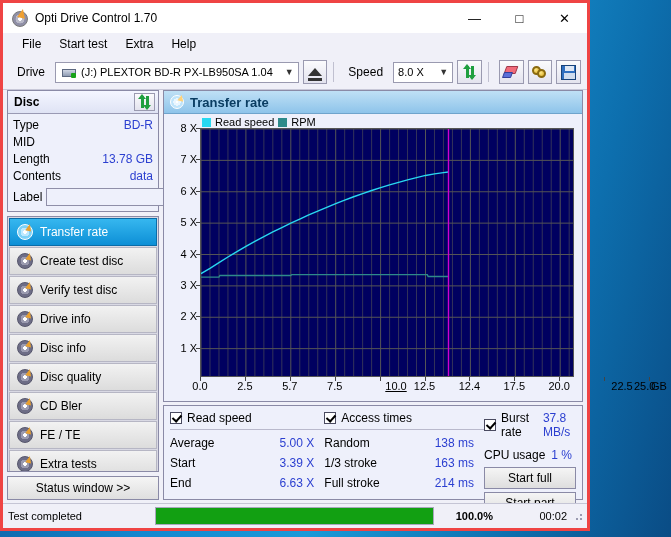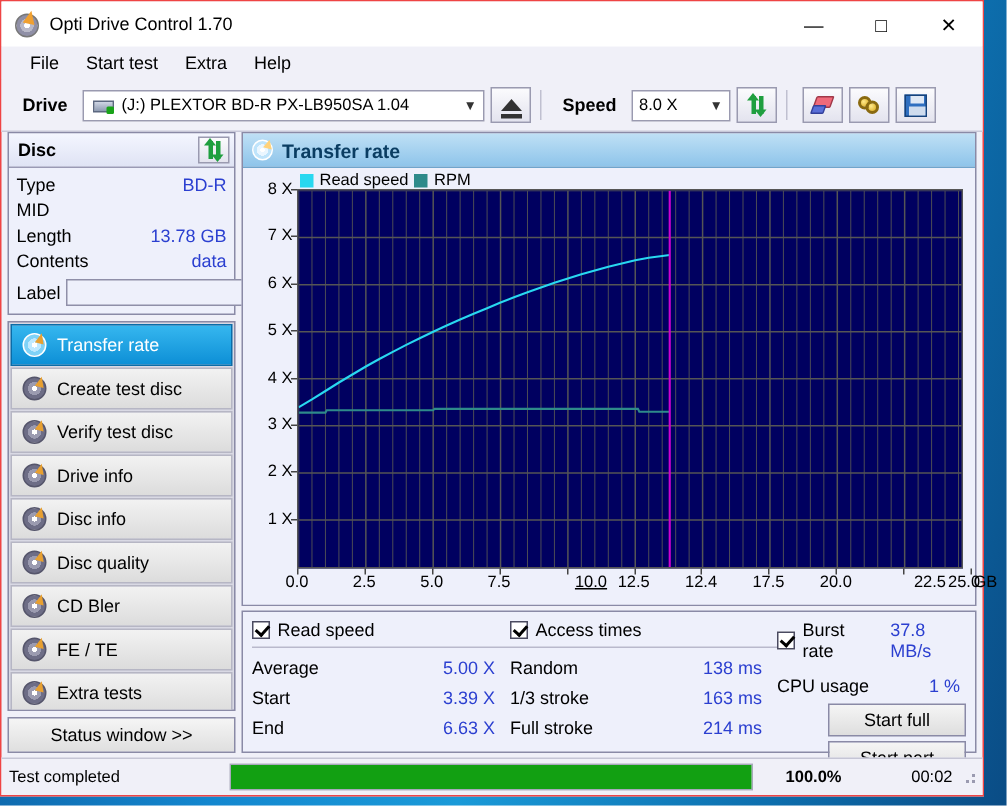--- a/index.html
+++ b/index.html
@@ -3,42 +3,42 @@
 <meta charset="utf-8">
 <style>
   html,body{margin:0;padding:0;}
   body{
     width:671px;height:537px;overflow:hidden;
     font-family:"Liberation Sans", sans-serif;
     font-size:12px;
     background:linear-gradient(105deg,#0b4f8f 0%,#1387cf 35%,#1a9ad8 55%,#0d6fae 80%,#0a4c85 100%);
   }
   .window{
-    position:absolute;left:0;top:0;width:656px;height:531px;
-    background:#f0f0f8;border:1px solid #ef4444;
+    position:absolute;left:0;top:0;width:590px;height:531px;
+    background:#f0f0f8;border:3px solid #ef4444;
     box-sizing:border-box;display:flex;flex-direction:column;
   }
   
   .titlebar{height:30px;background:#ffffff;display:flex;align-items:center;flex:none;position:relative;}
   .title-icon{width:18px;height:18px;margin-left:8px;margin-right:6px;position:relative;flex:none;}
   .title-icon .disc{position:absolute;left:1px;top:2px;width:14px;height:14px;border-radius:50%;
       background:radial-gradient(circle at 50% 50%,#ffffff 0 18%,#b9b9c8 19% 45%,#8f8fa6 46% 100%);
       border:1px solid #777;}
   .title-icon .bolt{position:absolute;left:7px;top:0px;width:0;height:0;
       border-left:4px solid transparent;border-right:4px solid transparent;border-bottom:9px solid #f0a030;transform:rotate(12deg);}
   .title-text{font-size:12px;color:#000;}
   .win-btns{position:absolute;right:0;top:0;height:30px;display:flex;}
   .win-btn{width:45px;height:30px;display:flex;align-items:center;justify-content:center;font-size:13px;color:#000;}
   
   .menubar{height:22px;display:flex;align-items:center;padding-left:10px;background:#f0f0f8;flex:none;}
   .menu-item{padding:2px 9px;font-size:12px;color:#000;}
   
   .toolbar{height:34px;display:flex;align-items:center;background:#f0f0f8;padding:0 6px;flex:none;
      border-bottom:1px solid #c8c8d8;}
-  .tb-label{font-weight:bold;font-size:12px;color:#000;margin:0 10px 0 8px;}
+  .tb-label{font-weight:normal;font-size:12px;color:#000;margin:0 10px 0 8px;}
   .combo{height:21px;border:1px solid #9a9ab0;background:#fff;display:flex;align-items:center;
       font-size:11px;color:#000;box-sizing:border-box;}
   .combo .cval{padding-left:4px;white-space:nowrap;overflow:hidden;flex:1;display:flex;align-items:center;gap:4px;}
   .combo .arrow{width:17px;display:flex;align-items:center;justify-content:center;font-size:9px;color:#333;}
   #drive-combo{width:268px;}
   #speed-combo{width:66px;}
   .drv-icon{width:15px;height:13px;position:relative;display:inline-block;flex:none;margin-left:2px;}
   .drv-icon i{position:absolute;left:0;top:3px;width:14px;height:8px;background:linear-gradient(#cfd6e4,#8e9bb2);border:1px solid #5c6880;box-sizing:border-box;}
   .drv-icon b{position:absolute;left:9px;top:7px;width:5px;height:5px;background:#19a319;border-radius:1px;}
   .tbtn{width:27px;height:24px;border:1px solid #9a9ab0;background:linear-gradient(#fbfbfd,#e3e3ee);
@@ -393,21 +393,21 @@
                 <div class="ylab" style="top: 62.75px;">6 X</div>
                 <div class="ytick" style="top: 62.75px;"></div>
                 <div class="ylab" style="top: 31.375px;">7 X</div>
                 <div class="ytick" style="top: 31.375px;"></div>
                 <div class="ylab" style="top: 0px;">8 X</div>
                 <div class="ytick" style="top: 0px;"></div>
                 <div class="xlab" style="left: 0px;">0.0</div>
                 <div class="xtick" style="left: 0px;"></div>
                 <div class="xlab" style="left: 44.9px;">2.5</div>
                 <div class="xtick" style="left: 44.9px;"></div>
-                <div class="xlab" style="left: 89.8px;">5.0</div>
+                <div class="xlab" style="left: 89.8px;">5.7</div>
                 <div class="xtick" style="left: 89.8px;"></div>
                 <div class="xlab" style="left: 134.7px;">7.5</div>
                 <div class="xtick" style="left: 134.7px;"></div>
                 <div class="xlab" style="left: 196px; text-decoration: underline;">10.0</div>
                 <div class="xtick" style="left: 179.6px;"></div>
                 <div class="xlab" style="left: 224.5px;">12.5</div>
                 <div class="xtick" style="left: 224.5px;"></div>
                 <div class="xlab" style="left: 269.4px;">12.4</div>
                 <div class="xtick" style="left: 269.4px;"></div>
                 <div class="xlab" style="left: 314.3px;">17.5</div>

